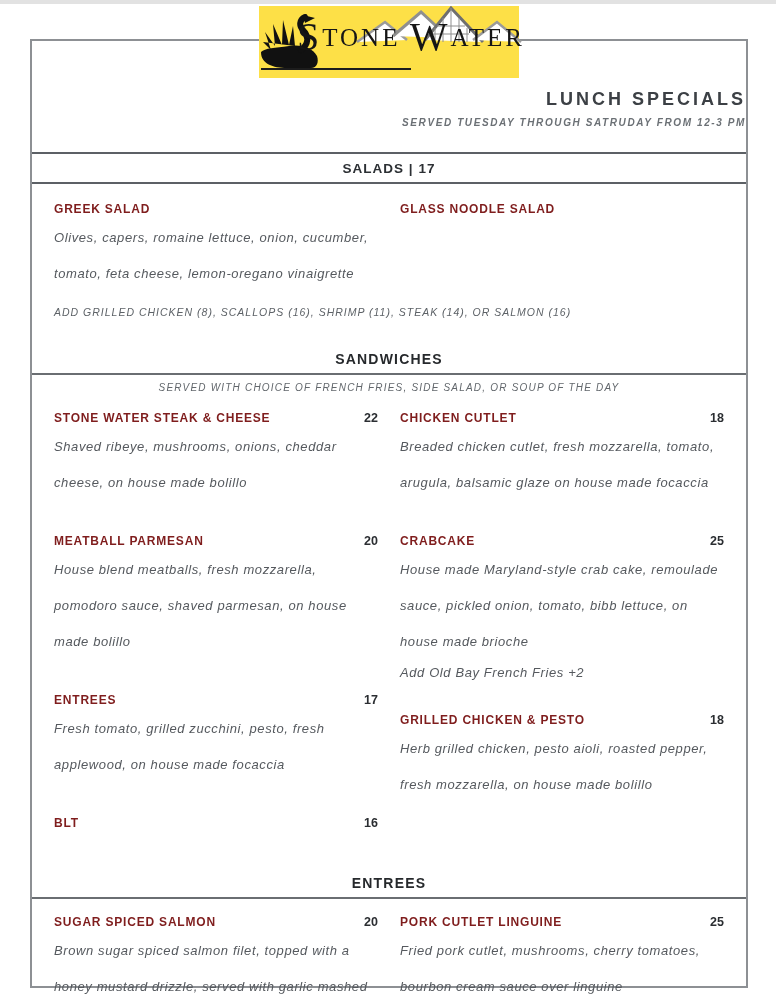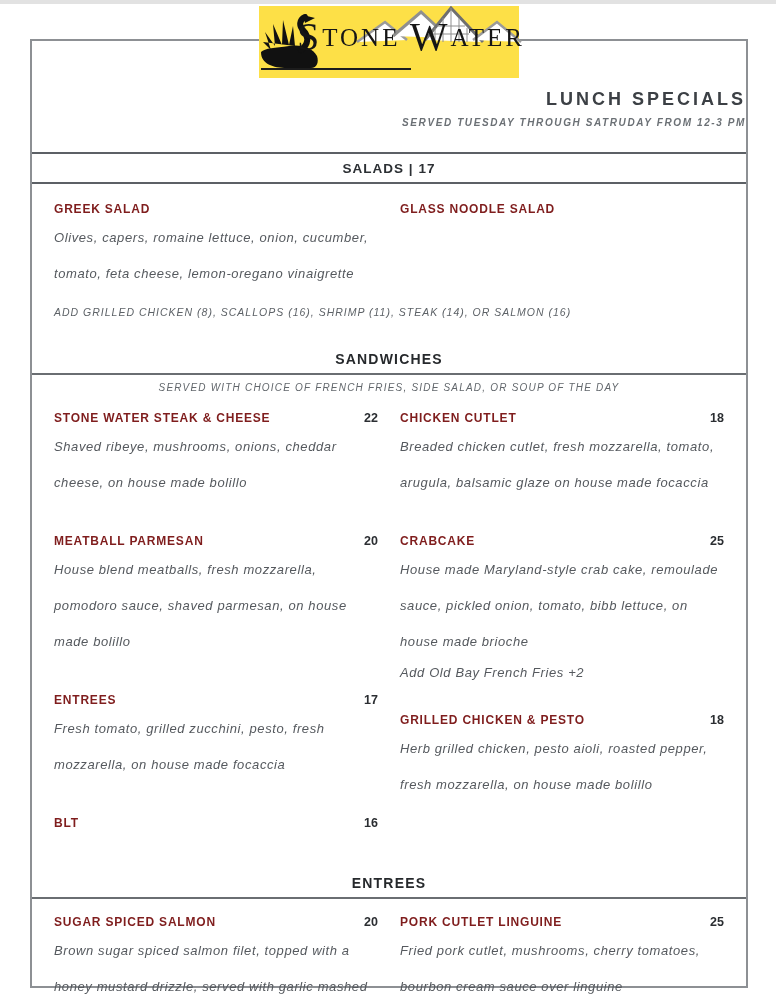--- a/index.html
+++ b/index.html
@@ -122,21 +122,21 @@
           <span class="item-name">MEATBALL PARMESAN</span>
           <span class="item-price">20</span>
         </div>
         <div class="item-desc">House blend meatballs, fresh mozzarella, pomodoro sauce, shaved parmesan, on house made bolillo</div>
       </div>
       <div class="item">
         <div class="item-head">
           <span class="item-name">ENTREES</span>
           <span class="item-price">17</span>
         </div>
-        <div class="item-desc">Fresh tomato, grilled zucchini, pesto, fresh mozzarella, on house made focaccia</div>
+        <div class="item-desc">Fresh tomato, grilled zucchini, pesto, fresh applewood, on house made focaccia</div>
       </div>
       <div class="item">
         <div class="item-head">
           <span class="item-name">BLT</span>
           <span class="item-price">16</span>
         </div>
       </div>
     </div>
     <div class="col">
       <div class="item">

